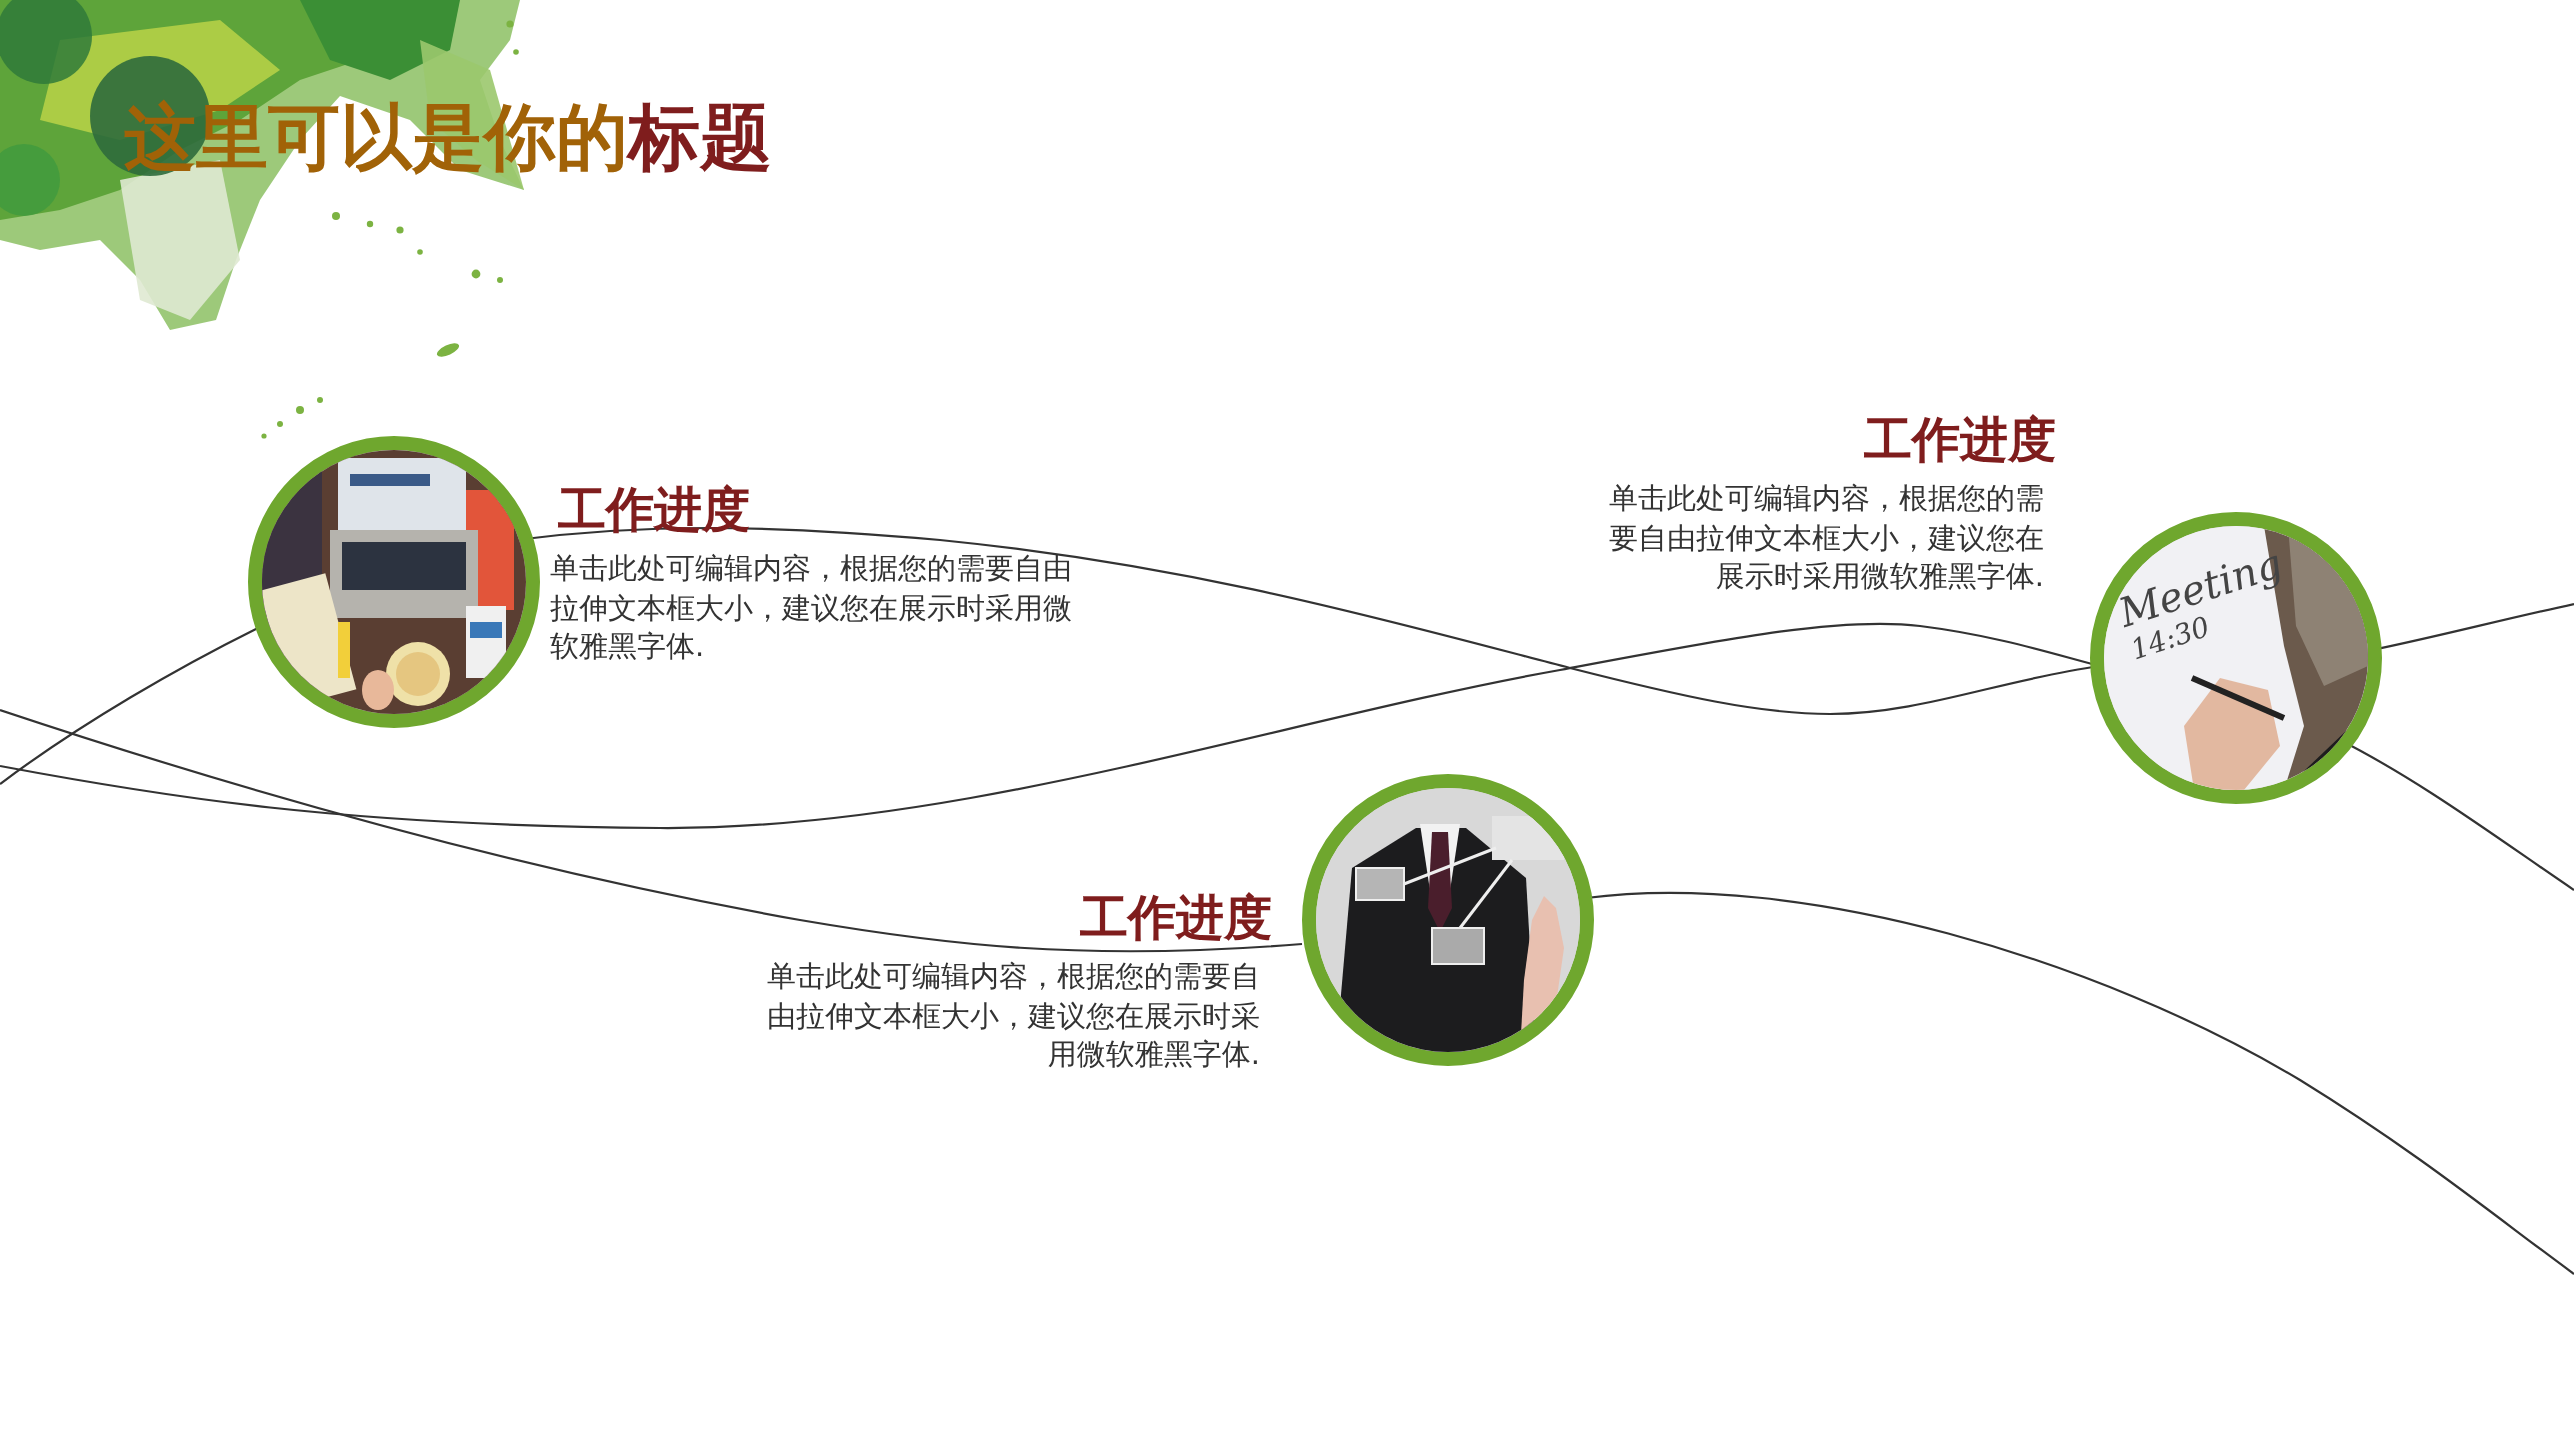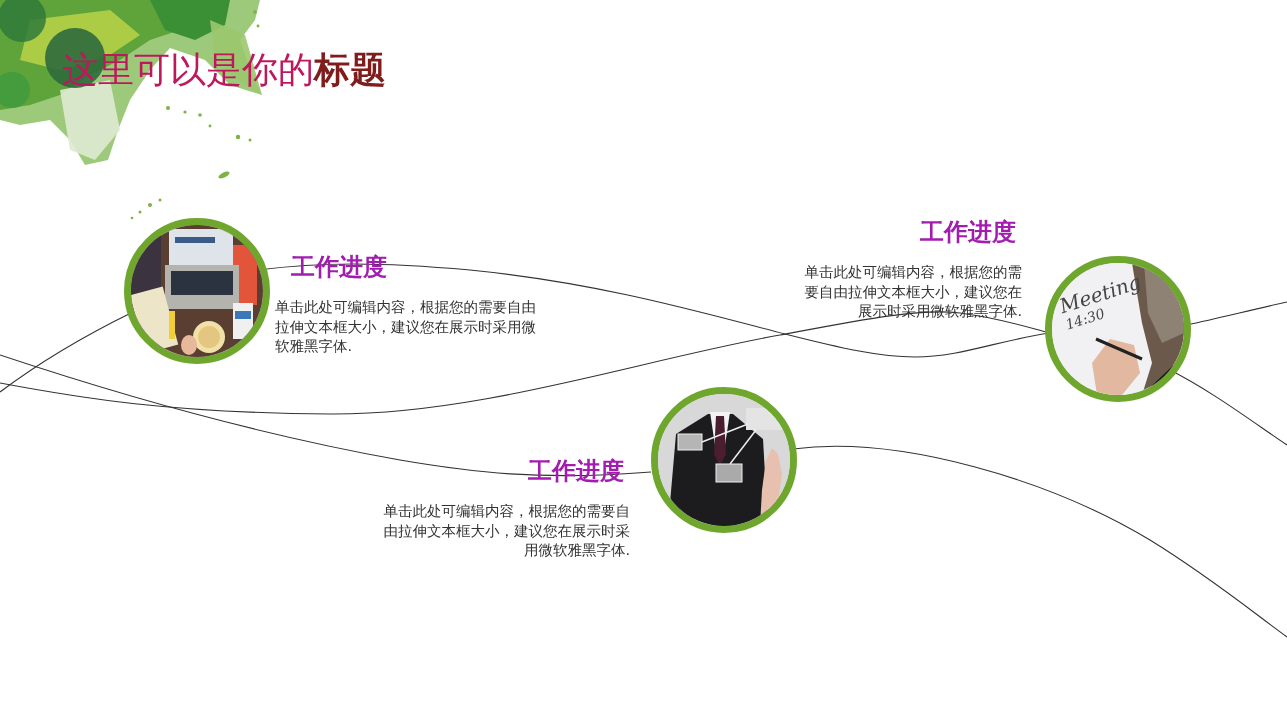--- a/index.html
+++ b/index.html
@@ -8,31 +8,31 @@
     background:#ffffff;
     font-family:"DejaVu Sans", "Liberation Sans", sans-serif;
   }
   .splash { position:absolute; left:0; top:0; width:340px; height:230px; }
   .curves { position:absolute; left:0; top:0; width:1287px; height:721px; }
   .title {
     position:absolute; left:62px; top:48px; margin:0;
     font-size:36px; line-height:44px; color:#222; white-space:nowrap;
     letter-spacing:0px;
   }
-  .title .light { font-weight:400; color:#be185d; -webkit-text-stroke:0; font-family:"DejaVu Sans", sans-serif; }
+  .title .light { font-weight:700; color:#a16207; -webkit-text-stroke:0; font-family:"DejaVu Sans", sans-serif; }
   .title .bold { font-weight:bold; color:#7f1d1d; }
   .photo {
     position:absolute; width:132px; height:132px; border-radius:50%;
     border:7px solid #6fa72e; box-sizing:content-box; overflow:hidden;
     background:#ddd;
   }
   .photo svg { width:100%; height:100%; display:block; }
   .block { position:absolute; }
   .block h2 {
-    margin:16px; font-size:24px; line-height:30px; font-weight:bold; color:#a21caf;
+    margin:4px; font-size:24px; line-height:30px; font-weight:bold; color:#7f1d1d;
     white-space:nowrap;
   }
   .block p {
     margin:6px 10px 0 0; font-size:14.5px; line-height:19.5px; color:#333;
   }
   .right { text-align:right; }
 </style>
 </head>
 <body>
 

